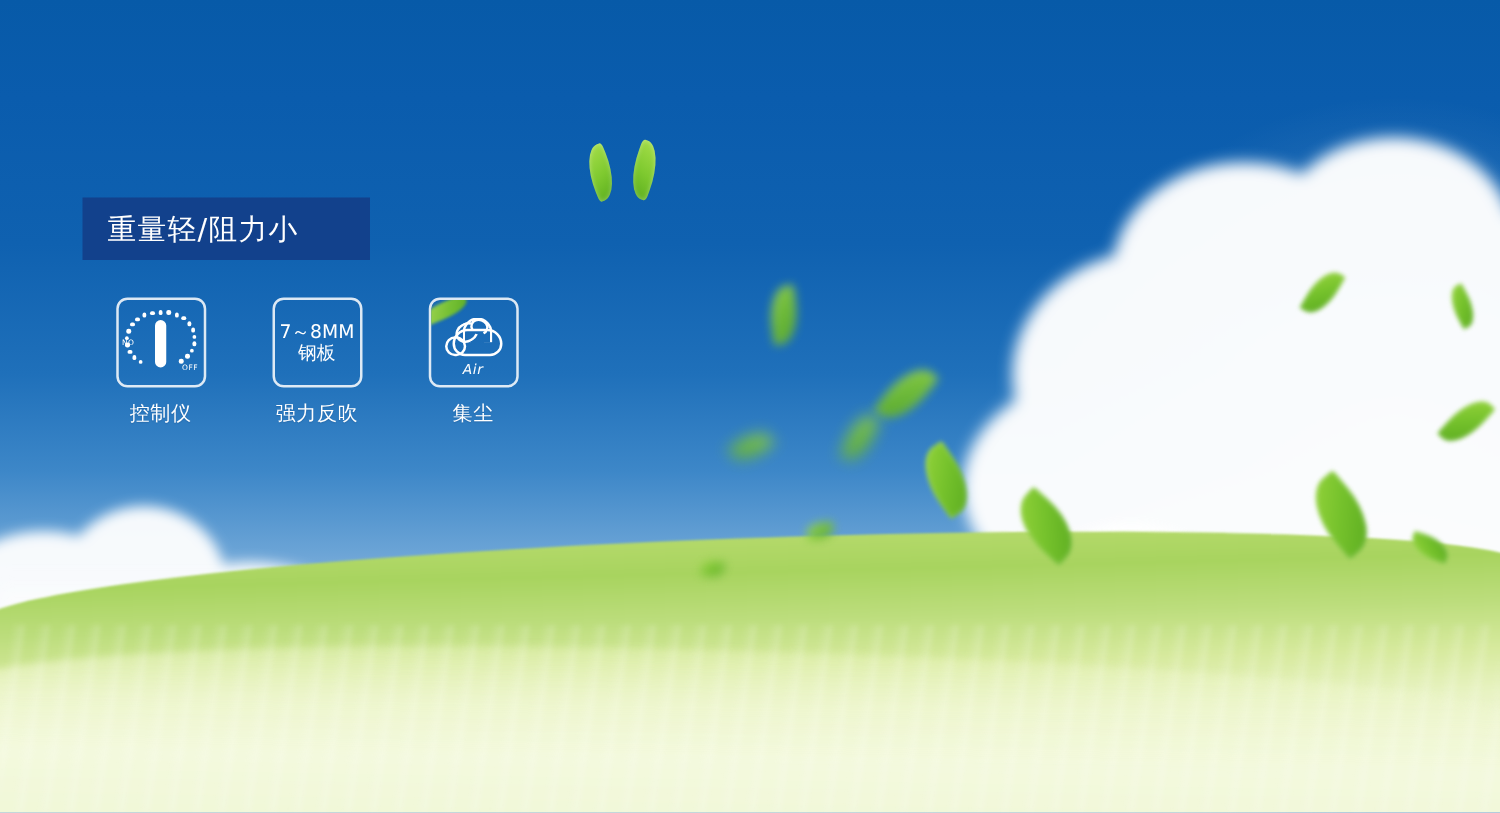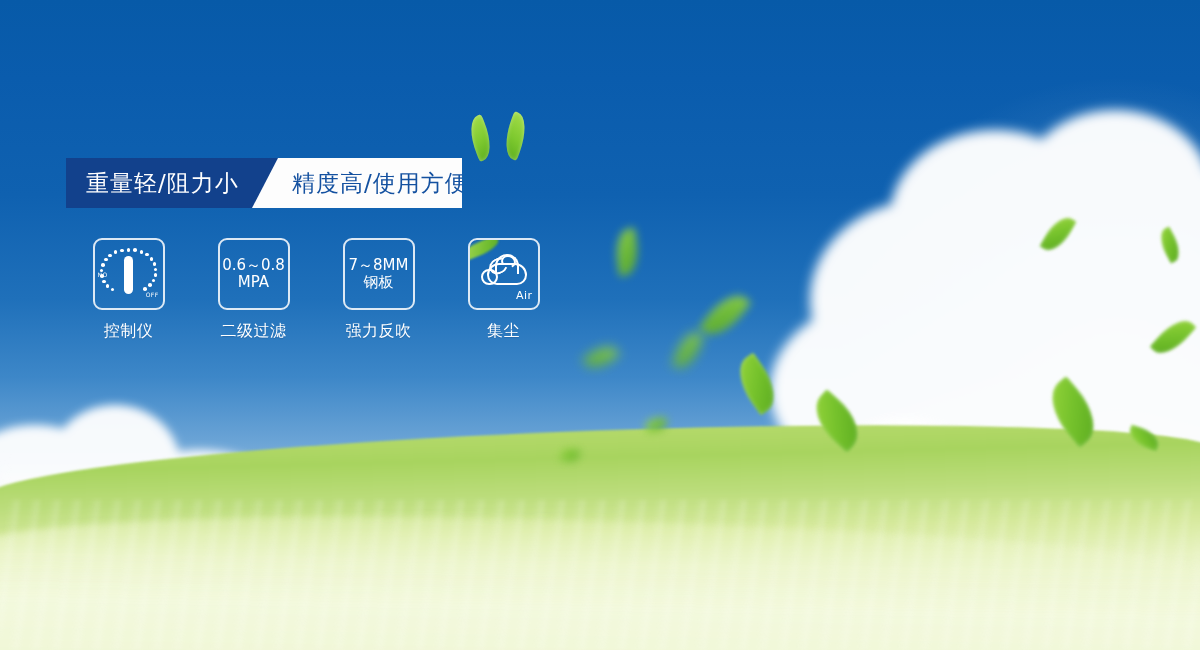--- a/index.html
+++ b/index.html
@@ -437,24 +437,25 @@
     width: 11px; height: 9px;
     border: 2.2px solid #ffffff;
     border-radius: 50%;
     border-bottom-color: transparent;
     transform: rotate(18deg);
   }
   .airicon .air-text {
     position: absolute;
     left: 0; right: 0;
     bottom: -1px;
-    text-align: right;
+    text-align: center;
     color: #ffffff;
     font-size: 11px;
     letter-spacing: 0.5px;
+    font-style: italic;
   }
   .icon-leaf {
     position: absolute;
     left: -10px; top: 2px;
     width: 40px; height: 13px;
     border-radius: 60% 6% 60% 6%;
     background: linear-gradient(120deg, #b2e055 0%, #7cc62e 60%, #5fb020 100%);
     transform: rotate(-22deg);
     filter: blur(1.2px);
     opacity: 0.95;
@@ -522,23 +523,20 @@
   <div class="leaf blurry lf12"></div>
   <div class="leaf blurrier lf13"></div>
 
   <div class="content">
 
 
     <div class="subtitle-bar">
       <div class="sub-left">
         <span>重量轻/阻力小</span>
       </div>
-      <div class="sub-right">
-        <span>精度高/使用方便</span>
-      </div>
     </div>
 
     <div class="features">
 
       <div class="feature">
         <div class="feature-box">
           <div class="gauge">
             <div class="needle"></div>
             <div class="dot" style="left:29.2px; top:2.0px;"></div>
             <div class="dot" style="left:35.8px; top:2.4px;"></div>
@@ -561,29 +559,20 @@
             <div class="dot" style="left:4.8px;  top:33.6px;"></div>
             <div class="dot" style="left:8.3px;  top:38.2px;"></div>
             <div class="dot" style="left:13.0px; top:41.8px;"></div>
             <div class="tag tag-no">NO</div>
             <div class="tag tag-off">OFF</div>
           </div>
         </div>
         <div class="feature-label">控制仪</div>
       </div>
 
-      <div class="feature">
-        <div class="feature-box">
-          <div class="big-text">
-            <span class="l1">0.6～0.8</span>
-            <span class="l2">MPA</span>
-          </div>
-        </div>
-        <div class="feature-label">二级过滤</div>
-      </div>
 
 
       <div class="feature">
         <div class="feature-box">
           <div class="big-text">
             <span class="l1">7～8MM</span>
             <span class="l2">钢板</span>
           </div>
         </div>
         <div class="feature-label">强力反吹</div>

